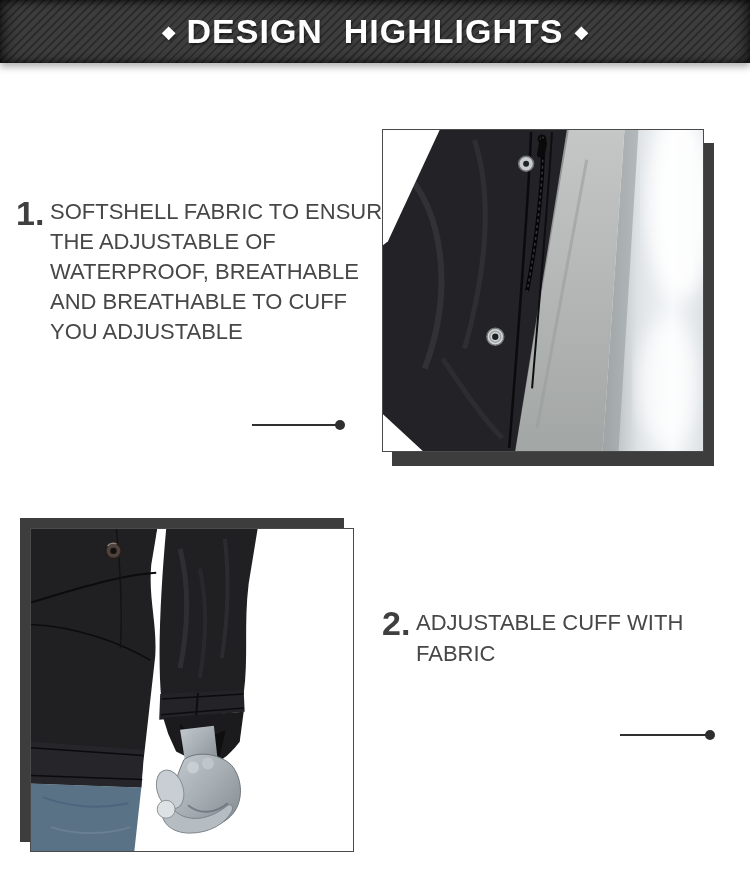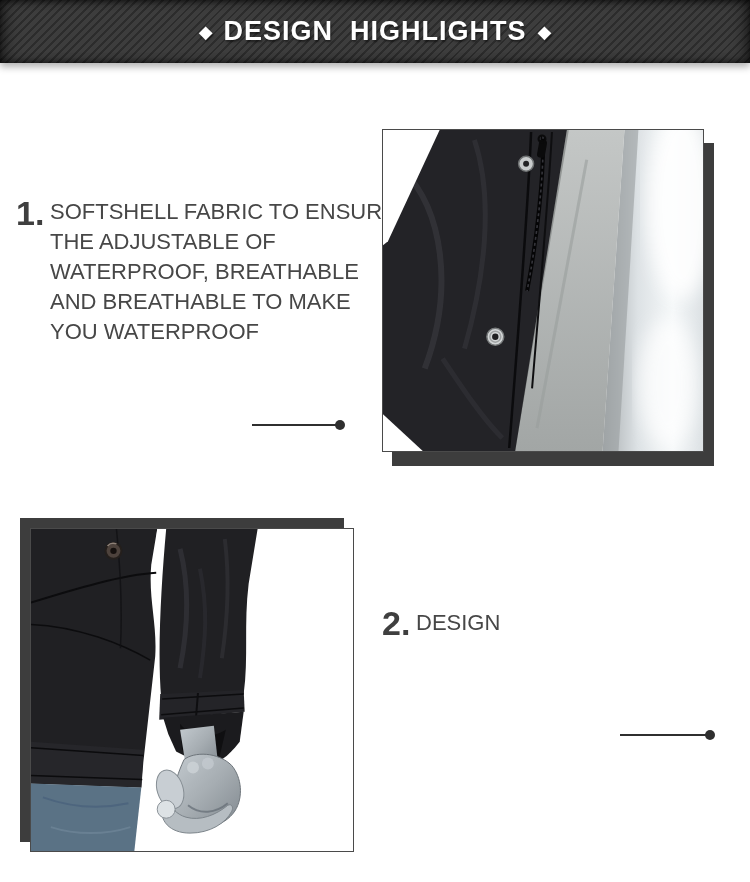--- a/index.html
+++ b/index.html
@@ -13,21 +13,21 @@
     background-color:#3d3d3d;
     background-image:repeating-linear-gradient(135deg, rgba(0,0,0,0.28) 0px, rgba(0,0,0,0.28) 2px, transparent 2px, transparent 6px);
     box-shadow:0 4px 7px rgba(0,0,0,0.30),
                inset 0 5px 7px -3px rgba(0,0,0,0.6),
                inset 0 -5px 7px -3px rgba(0,0,0,0.5),
                inset 12px 0 16px -9px rgba(0,0,0,0.65),
                inset -12px 0 16px -9px rgba(0,0,0,0.65);
     display:flex;align-items:center;justify-content:center;
   }
   .banner .title{
-    color:#ffffff;font-size:27px;font-weight:bold;letter-spacing:1px;
+    color:#ffffff;font-size:34px;font-weight:bold;letter-spacing:1px;
     white-space:pre;text-shadow:1px 2px 2px rgba(0,0,0,0.45);
   }
   .banner .diamond{
     color:#ffffff;font-size:18px;margin:0 11px;text-shadow:1px 2px 2px rgba(0,0,0,0.45);
   }
   
   .feature-number{
     position:absolute;color:#3f3f3f;font-size:34px;font-weight:bold;line-height:34px;
   }
   .feature-lines{position:absolute;color:#474747;font-size:22px;}
@@ -51,22 +51,22 @@
     <span class="diamond">◆</span>
     <span class="title">DESIGN  HIGHLIGHTS</span>
     <span class="diamond">◆</span>
   </div>
 
   <div class="feature-number" style="left:16px;top:196px;">1.</div>
   <div class="feature-lines lh30" style="left:50px;top:197px;">
     <div class="line">SOFTSHELL FABRIC TO ENSURE</div>
     <div class="line">THE ADJUSTABLE OF</div>
     <div class="line">WATERPROOF, BREATHABLE</div>
-    <div class="line">AND BREATHABLE TO MAKE</div>
-    <div class="line">YOU WATERPROOF</div>
+    <div class="line">AND BREATHABLE TO CUFF</div>
+    <div class="line">YOU ADJUSTABLE</div>
   </div>
 
   <div class="decor-line" style="left:252px;top:424px;width:87px;"></div>
   <div class="decor-dot" style="left:335px;top:420px;"></div>
 
   <div class="photo-shadow" style="left:392px;top:143px;width:322px;height:323px;"></div>
   <div class="photo" style="left:382px;top:129px;width:322px;height:323px;">
     <svg width="320" height="321" viewBox="0 0 322 323">
       <defs>
         <linearGradient id="sil1" x1="0" y1="0" x2="1" y2="0">
@@ -113,21 +113,22 @@
       <circle cx="144" cy="34" r="7.5" fill="#c9cccd" stroke="#6e7172" stroke-width="1.5"></circle>
       <circle cx="144" cy="34" r="3" fill="#232325"></circle>
       <circle cx="113" cy="208" r="8.5" fill="#d3d6d7" stroke="#777a7b" stroke-width="1.5"></circle>
       <circle cx="113" cy="208" r="5.5" fill="none" stroke="#9fa2a3" stroke-width="1.5"></circle>
       <circle cx="113" cy="208" r="3.2" fill="#1f1f21"></circle>
     </svg>
   </div>
 
   <div class="feature-number" style="left:382px;top:606px;">2.</div>
   <div class="feature-lines lh31" style="left:416px;top:607px;">
-    <div class="line">DESIGN</div>
+    <div class="line">ADJUSTABLE CUFF WITH</div>
+    <div class="line">FABRIC</div>
   </div>
 
   <div class="decor-line" style="left:620px;top:734px;width:87px;"></div>
   <div class="decor-dot" style="left:705px;top:730px;"></div>
 
   <div class="photo-shadow" style="left:20px;top:518px;width:324px;height:324px;"></div>
   <div class="photo" style="left:30px;top:528px;width:324px;height:324px;">
     <svg width="322" height="322" viewBox="0 0 324 324">
       <defs>
         <linearGradient id="hand2" x1="0" y1="0" x2="1" y2="1">

